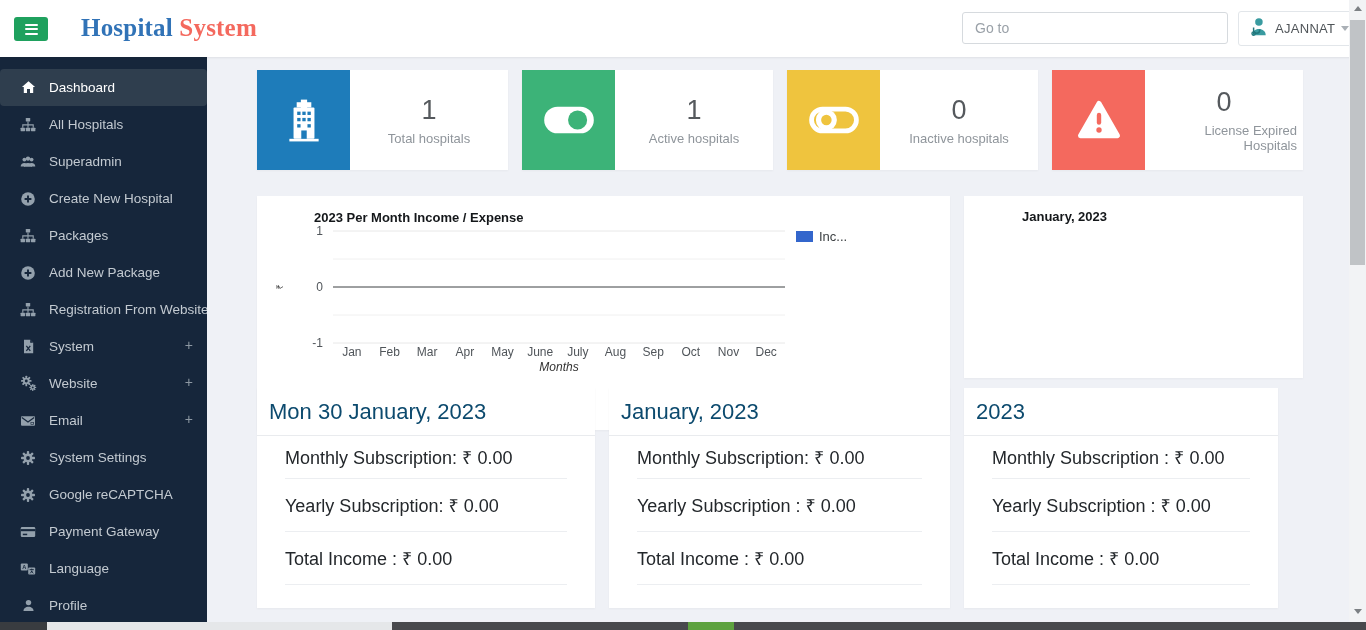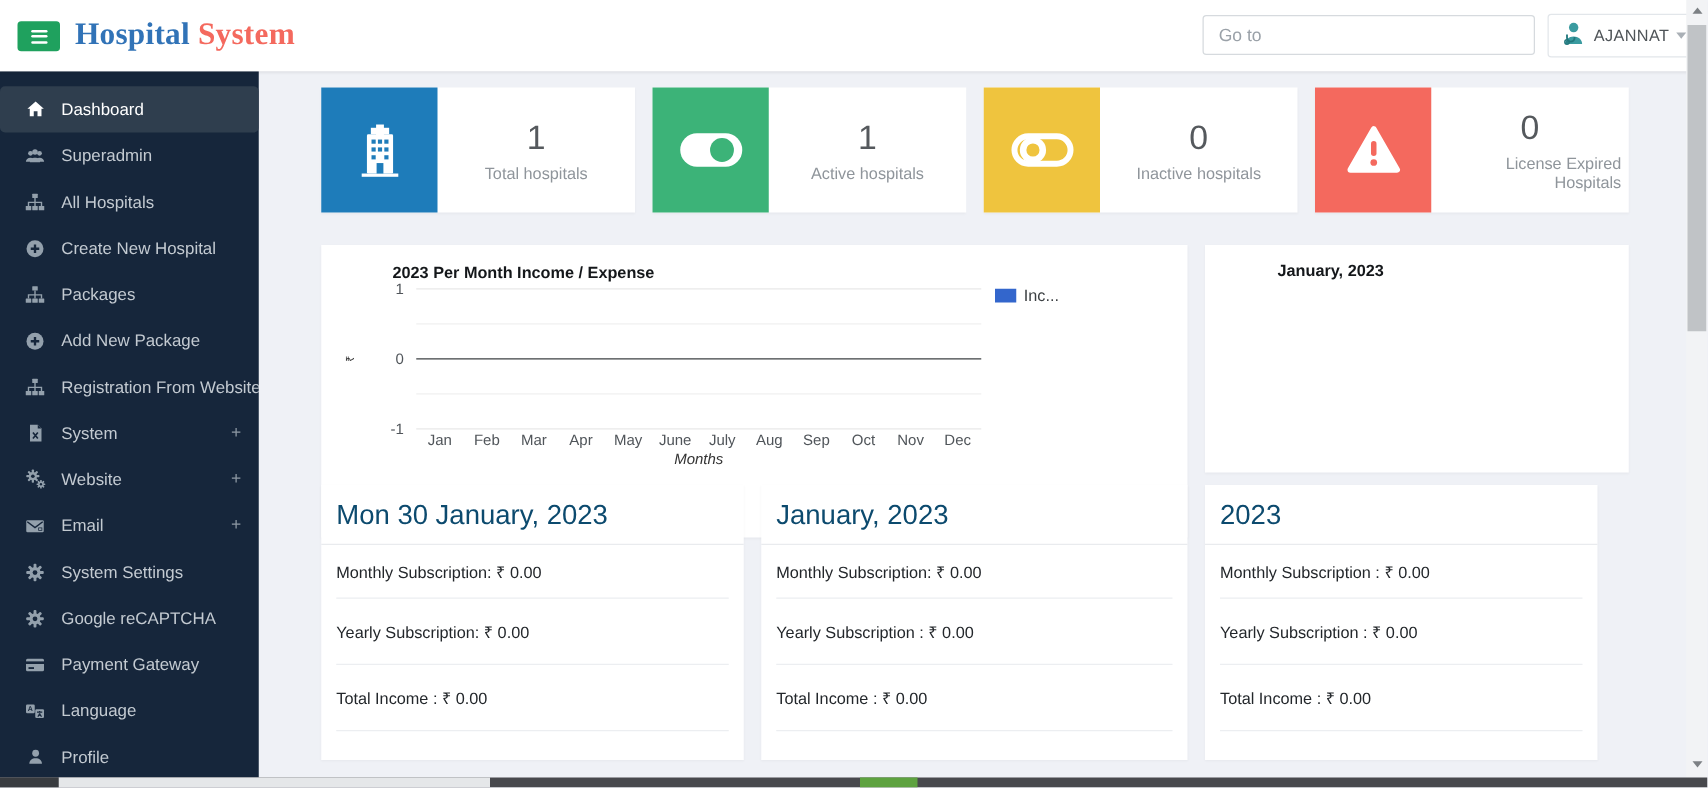--- a/index.html
+++ b/index.html
@@ -16,21 +16,21 @@
   .menu-btn {
     position:absolute; left:14px; top:17px; width:34px; height:24px;
     background:#1fa15e; border:none; border-radius:3px; cursor:pointer;
     display:flex; flex-direction:column; justify-content:center; align-items:center; gap:2.5px;
   }
   .menu-btn .bar { width:13px; height:2px; background:#fff; border-radius:1px; }
   .brand {
     position:absolute; left:60px; top:14px; font-family:"Liberation Serif", serif;
     font-size:25px; font-weight:bold; letter-spacing:.2px;
   }
-  .brand .b1 { color:#3173b7; }
+  .brand .b1 { color:#3173b7;margin-left:21px; }
   .brand .b2 { color:#f4695e; }
   .goto {
     position:absolute; left:962px; top:12px; width:266px; height:32px;
     border:1px solid #d6dade; border-radius:3px; padding:0 12px;
     font-size:14px; color:#444; outline:none; font-family:"Liberation Sans", sans-serif;
   }
   .goto::placeholder { color:#9aa1a8; }
   .user-btn {
     position:absolute; left:1238px; top:11px; height:35px; padding:0 10px 0 8px;
     background:#fff; border:1px solid #e2e6ea; border-radius:3px; cursor:pointer;
@@ -65,22 +65,22 @@
   .chart-card { position:absolute; left:50px; top:139px; width:693px; height:234px; }
   .month-card { position:absolute; left:757px; top:139px; width:339px; height:182px; }
   .pie-title { position:absolute; left:58px; top:13px; font-size:13px; font-weight:bold; color:#14171a; }
   
   .sum-card { position:absolute; top:331px; height:220px; }
   .sum-head {
     height:48px; line-height:48px; padding:0 12px; font-size:22px; color:#0c4a6e;
     border-bottom:1px solid #e9ebee; white-space:nowrap; overflow:hidden;
   }
   .sum-row {
-    margin:0 12px; height:53px; display:flex; align-items:center;
-    font-size:13px; color:#23272b; border-bottom:1px solid #eceef1;
+    margin:0 28px; height:53px; display:flex; align-items:center;
+    font-size:18px; color:#23272b; border-bottom:1px solid #eceef1;
   }
   .sum-rows .sum-row:first-child { height:43px; }
   
   .vscroll { position:absolute; right:0; top:0; width:17px; height:622px; background:#f2f3f5; z-index:10; }
   .vs-up, .vs-down { position:absolute; left:0; width:17px; height:17px; display:flex; align-items:center; justify-content:center; }
   .vs-up { top:0; } .vs-down { bottom:2px; }
   .tri-up { width:0;height:0;border-left:4px solid transparent;border-right:4px solid transparent;border-bottom:5px solid #7c8084; }
   .tri-down { width:0;height:0;border-left:4px solid transparent;border-right:4px solid transparent;border-top:5px solid #7c8084; }
   .vs-thumb { position:absolute; left:1px; top:20px; width:15px; height:245px; background:#c0c3c6; }
   .hstrip { position:absolute; left:0; bottom:0; width:1366px; height:8px; background:#48494d; z-index:11; }
@@ -121,44 +121,44 @@
       <div class="side-item active">
     <span class="side-icon">
           <svg viewBox="0 0 16 16" width="15" height="15">
             <path fill="currentColor" d="M8 1.2 15 7.4h-2v6.4h-3.4V9.6H6.4v4.2H3V7.4H1z"></path>
           </svg>
         </span>
     <span class="side-label">Dashboard</span>
   </div>
       <div class="side-item">
     <span class="side-icon">
+          <svg viewBox="0 0 16 16" width="16" height="16">
+            <g fill="currentColor">
+              <rect x="5.8" y="1" width="4.4" height="3.4" rx=".4"></rect>
+              <rect x=".6" y="10.8" width="4.4" height="3.4" rx=".4"></rect>
+              <rect x="5.8" y="10.8" width="4.4" height="3.4" rx=".4"></rect>
+              <rect x="11" y="10.8" width="4.4" height="3.4" rx=".4"></rect>
+            </g>
+            <path fill="none" stroke="currentColor" stroke-width="1.1" d="M8 4.4v6.4M2.8 10.8V7.9h10.4v2.9"></path>
+          </svg>
+        </span>
+    <span class="side-label">All Hospitals</span>
+  </div>
+      <div class="side-item">
+    <span class="side-icon">
           <svg viewBox="0 0 16 16" width="16" height="16" fill="currentColor">
             <circle cx="4.4" cy="5.6" r="1.9"></circle>
             <circle cx="11.6" cy="5.6" r="1.9"></circle>
             <circle cx="8" cy="4.6" r="2.2"></circle>
             <path d="M.7 12.4c0-2 1.5-3.3 3.7-3.3.9 0 1.7.2 2.3.6-1.1.8-1.8 2-1.8 2.7H.7z"></path>
             <path d="M15.3 12.4c0-2-1.5-3.3-3.7-3.3-.9 0-1.7.2-2.3.6 1.1.8 1.8 2 1.8 2.7h4.2z"></path>
             <path d="M3.9 12.8c0-2.2 1.7-3.7 4.1-3.7s4.1 1.5 4.1 3.7z"></path>
           </svg>
         </span>
     <span class="side-label">Superadmin</span>
-  </div>
-      <div class="side-item">
-    <span class="side-icon">
-          <svg viewBox="0 0 16 16" width="16" height="16">
-            <g fill="currentColor">
-              <rect x="5.8" y="1" width="4.4" height="3.4" rx=".4"></rect>
-              <rect x=".6" y="10.8" width="4.4" height="3.4" rx=".4"></rect>
-              <rect x="5.8" y="10.8" width="4.4" height="3.4" rx=".4"></rect>
-              <rect x="11" y="10.8" width="4.4" height="3.4" rx=".4"></rect>
-            </g>
-            <path fill="none" stroke="currentColor" stroke-width="1.1" d="M8 4.4v6.4M2.8 10.8V7.9h10.4v2.9"></path>
-          </svg>
-        </span>
-    <span class="side-label">All Hospitals</span>
   </div>
       <div class="side-item">
     <span class="side-icon">
           <svg viewBox="0 0 16 16" width="16" height="16">
             <circle cx="8" cy="8" r="6.8" fill="currentColor"></circle>
             <path stroke="#16263b" stroke-width="1.9" fill="none" d="M8 4.6v6.8M4.6 8h6.8"></path>
           </svg>
         </span>
     <span class="side-label">Create New Hospital</span>
   </div>

